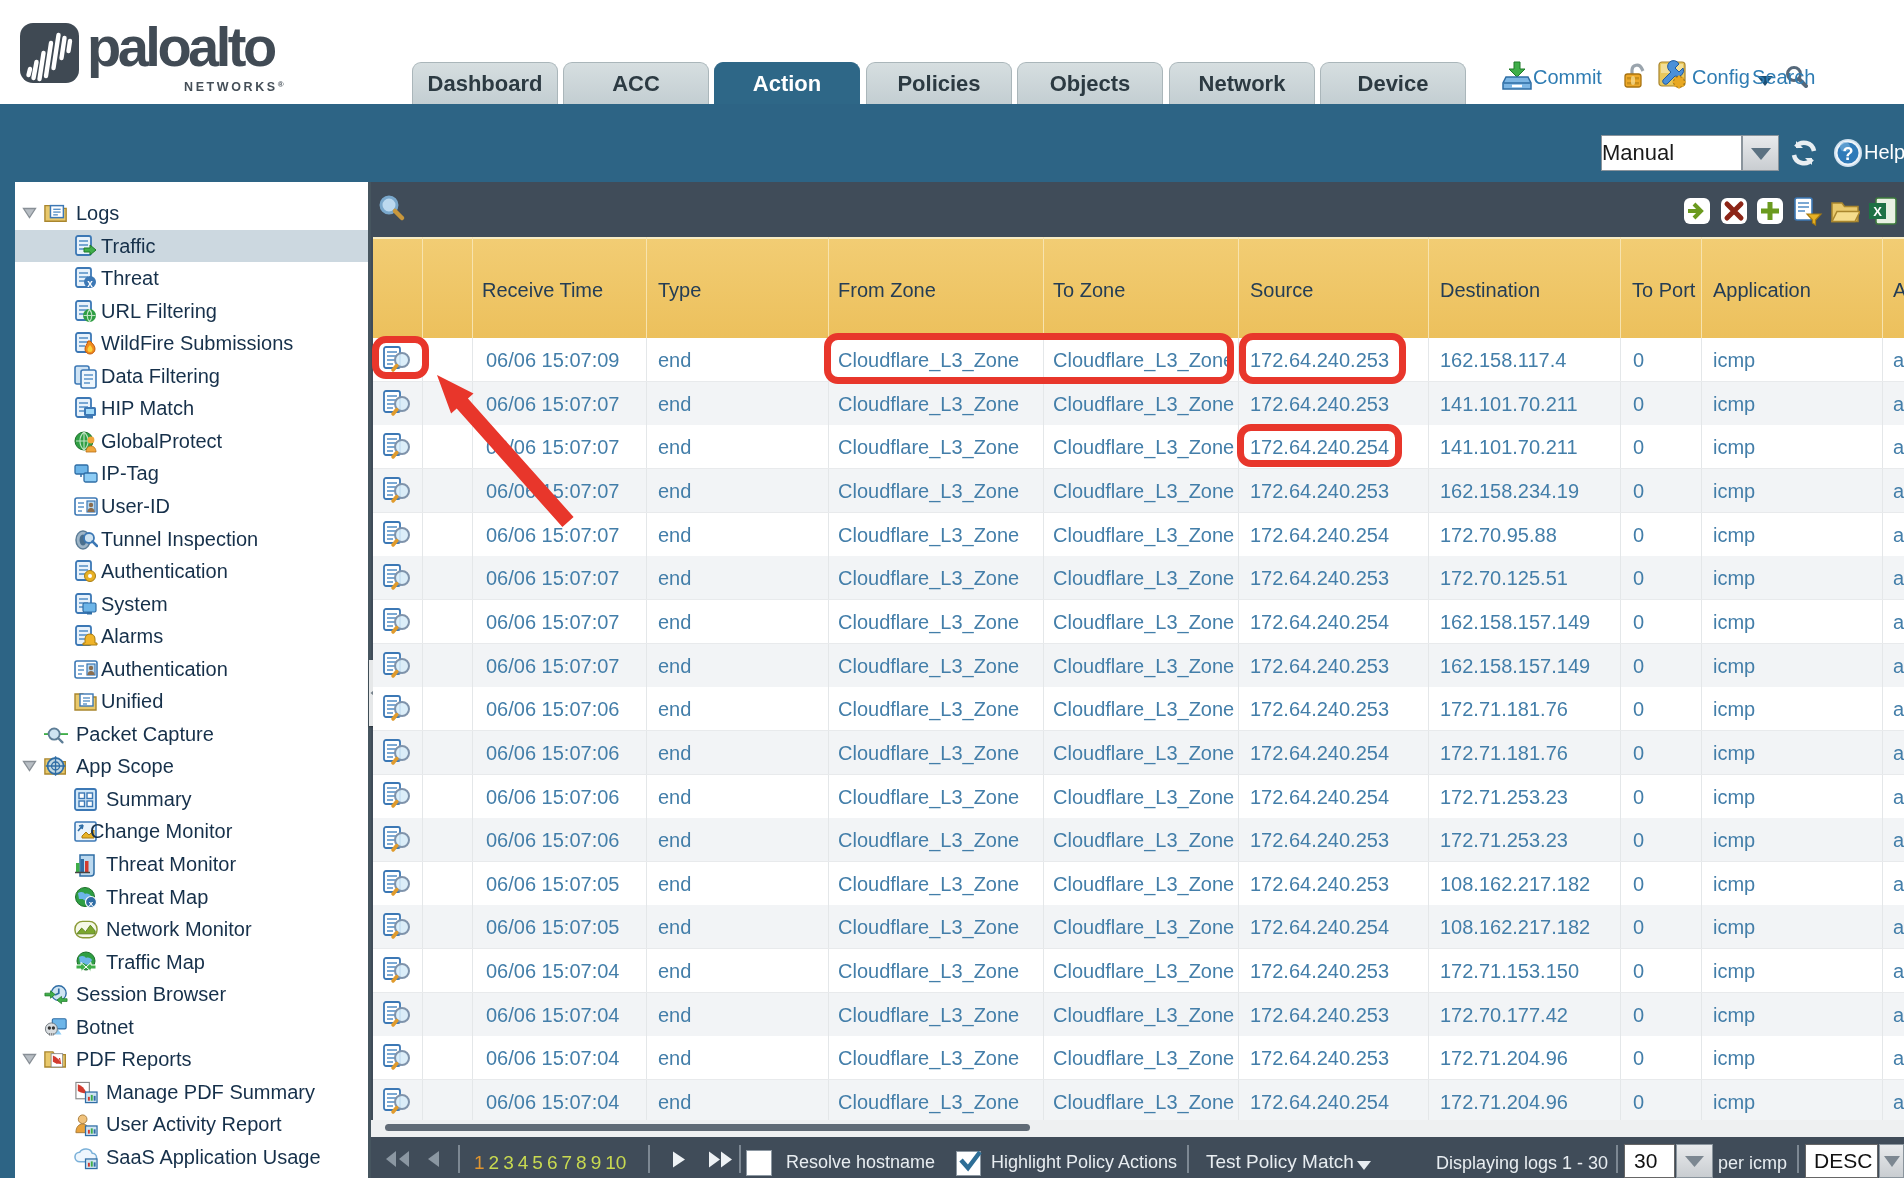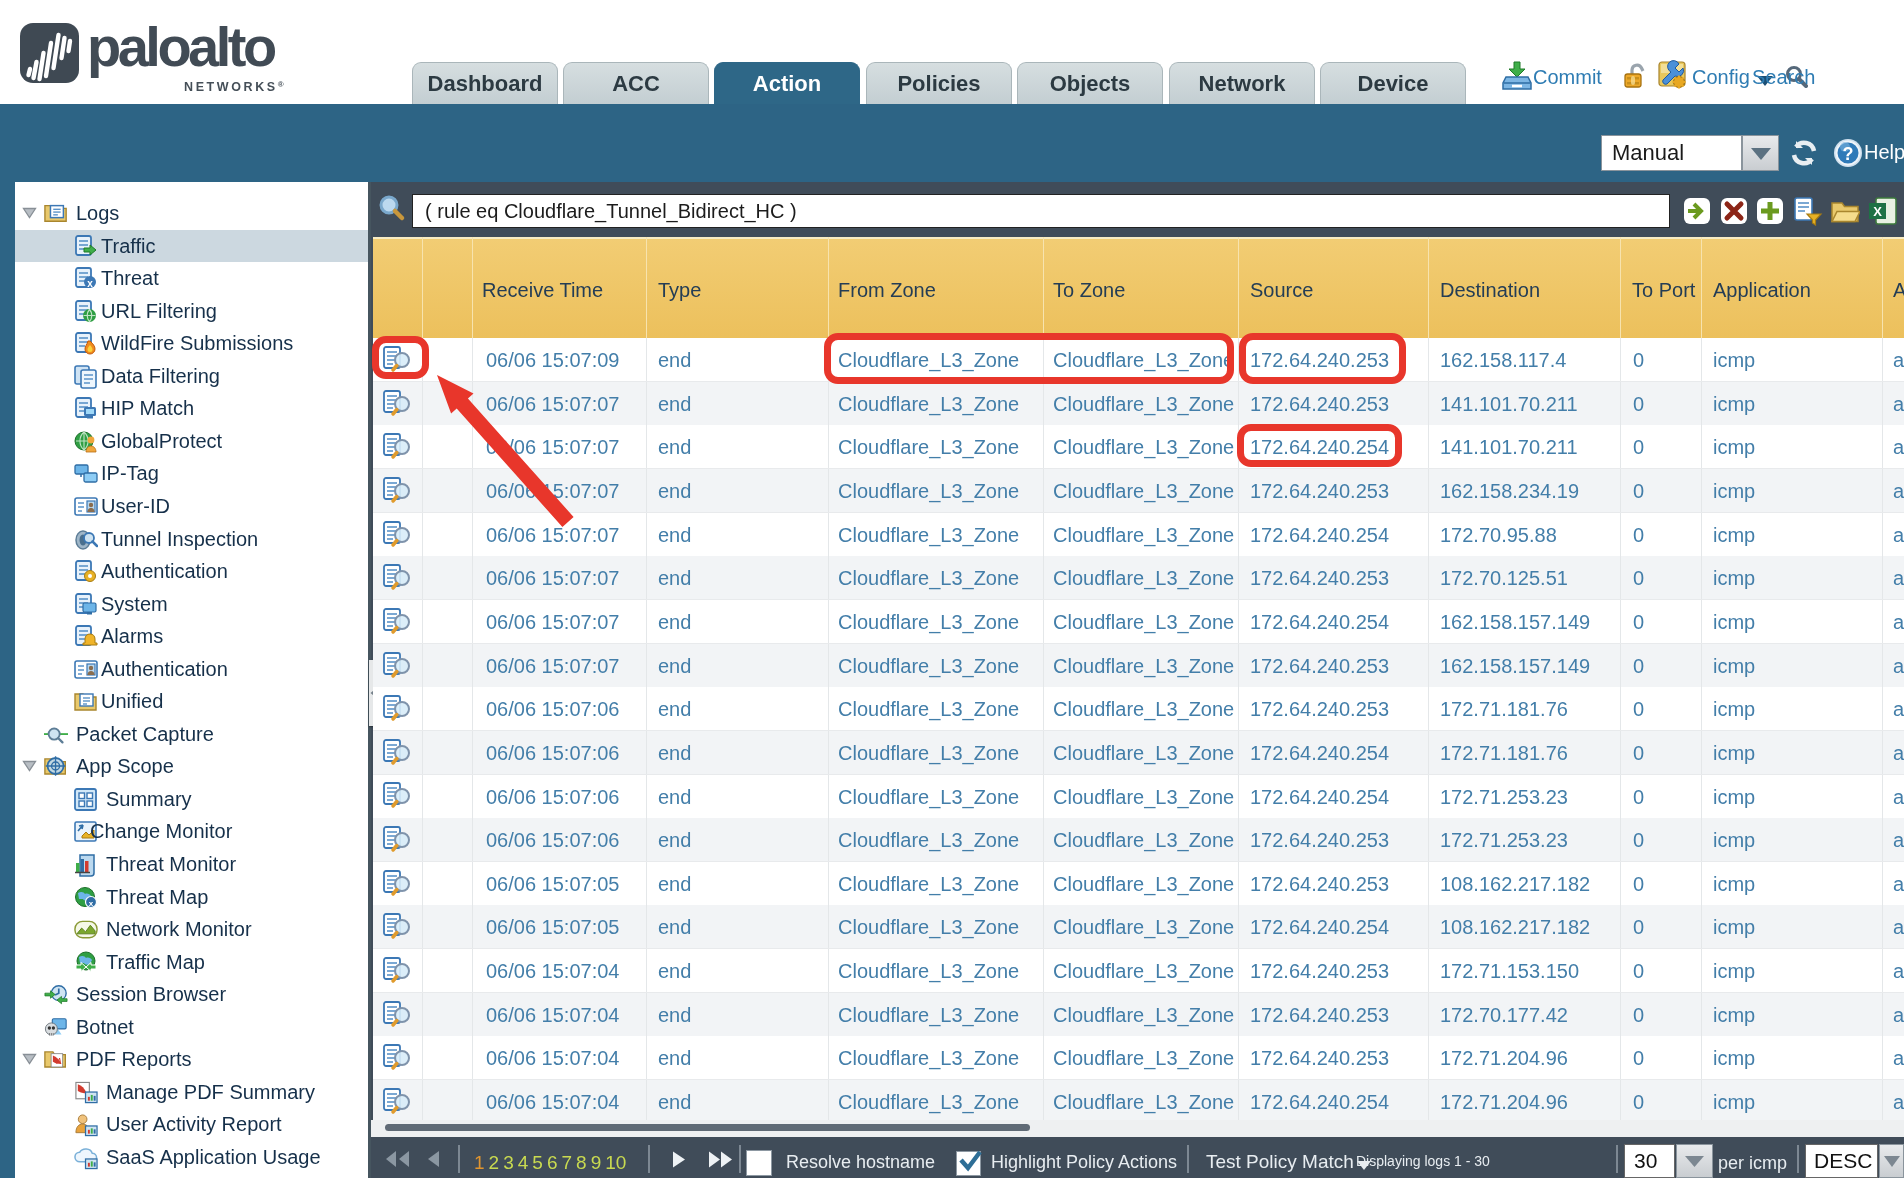--- a/index.html
+++ b/index.html
@@ -82,21 +82,21 @@
 </svg>
 <div class="toplink" style="left:1692px">Config</div>
 <svg class="abs" style="left:1756px;top:75px" width="18" height="12">
       <path d="M1 1 h16 l-8 10 z" fill="#1c4f74"></path>
     </svg>
 <svg class="abs" style="left:1784px;top:64px" width="24" height="24" viewBox="0 0 24 24">
 <circle cx="10" cy="10" r="6.5" fill="none" stroke="#55687a" stroke-width="3"></circle>
 <line x1="15" y1="15" x2="22" y2="22" stroke="#55687a" stroke-width="4" stroke-linecap="round"></line>
 </svg>
 <div class="toplink" style="left:1752px">Search</div>
-<div class="abs" style="left:1601px;top:135px;width:141px;height:36px;background:#fff;border:1px solid #8a949c;font-size:22px;color:#1a1a1a;line-height:34px;padding-left:10px">Manual</div>
+<div class="abs" style="left:1601px;top:135px;width:141px;height:36px;background:#fff;border:1px solid #8a949c;font-size:22px;color:#1a1a1a;line-height:34px;padding-left:0">Manual</div>
 <div class="abs" style="left:1742px;top:135px;width:37px;height:36px;background:linear-gradient(#e8eaec,#c9cdd1);border:1px solid #8a949c"></div>
 <svg class="abs" style="left:1750px;top:147px" width="22" height="14">
       <path d="M1 1 h20 l-10 12 z" fill="#5b7181"></path>
     </svg>
 <svg class="abs" style="left:1789px;top:138px" width="30" height="30" viewBox="0 0 30 30">
 <path d="M25 13 a10 10 0 0 0 -18 -4" fill="none" stroke="#e8eef2" stroke-width="4.5"></path>
 <path d="M7 3 v7 h7 z" fill="#e8eef2"></path>
 <path d="M5 17 a10 10 0 0 0 18 4" fill="none" stroke="#e8eef2" stroke-width="4.5"></path>
 <path d="M23 27 v-7 h-7 z" fill="#e8eef2"></path>
 </svg>
@@ -385,21 +385,20 @@
     </svg>
 <div class="ti" style="left:106px;top:1146px">SaaS Application Usage</div>
 <div class="abs" style="left:369px;top:660px;width:9px;height:66px;background:#e6e8e9;border-radius:0 4px 4px 0;box-shadow:0 1px 2px rgba(0,0,0,0.35)"></div>
 <svg class="abs" style="left:369px;top:686px" width="9" height="14">
       <path d="M8 1.5 v11 l-6.5 -5.5 z" fill="#75808a"></path>
     </svg>
 <svg class="abs" style="left:376px;top:193px" width="30" height="30" viewBox="0 0 30 30">
 <circle cx="13" cy="12" r="8" fill="#bcd9ef" stroke="#7aa8cc" stroke-width="3"></circle>
 <line x1="19" y1="18" x2="26" y2="25" stroke="#c8973c" stroke-width="4.5" stroke-linecap="round"></line>
 </svg>
-<div class="abs" style="left:412px;top:194px;width:1258px;height:34px;background:#fff;border:1px solid #222;font-size:20px;color:#1c1c1c;line-height:32px;padding-left:12px">( rule eq Cloudflare_Tunnel_Bidirect_HC )</div>
 <svg class="abs" style="left:1684px;top:198px" width="26" height="26" viewBox="0 0 26 26">
 <rect x="0" y="0" width="26" height="26" rx="6" fill="#fff"></rect>
 <path d="M4 13 h12 m-6 -7 l7 7 -7 7" stroke="#6b9a1f" stroke-width="4" fill="none"></path>
     </svg>
 <svg class="abs" style="left:1721px;top:198px" width="26" height="26" viewBox="0 0 26 26">
 <rect x="0" y="0" width="26" height="26" rx="6" fill="#fff"></rect>
 <path d="M6 6 l14 14 m0 -14 l-14 14" stroke="#8c2517" stroke-width="5" stroke-linecap="round"></path>
     </svg>
 <svg class="abs" style="left:1757px;top:198px" width="26" height="26" viewBox="0 0 26 26">
 <rect x="0" y="0" width="26" height="26" rx="6" fill="#fff"></rect>
@@ -1053,21 +1052,21 @@
 <div class="abs" style="left:956px;top:1151px;width:25px;height:25px;background:#fff;border:1px solid #8d98a2"></div>
 <svg class="abs" style="left:956px;top:1147px" width="28" height="28">
       <path d="M5 13 l7 8 12 -16" stroke="#2e6e96" stroke-width="4.5" fill="none"></path>
     </svg>
 <div class="bottxt" style="left:991px;top:1152px">Highlight Policy Actions</div>
 <div class="abs" style="left:1187px;top:1145px;width:2px;height:28px;background:#7d8893"></div>
 <div class="bottxt" style="left:1206px;top:1151px;font-size:19px">Test Policy Match</div>
 <svg class="abs" style="left:1356px;top:1160px" width="16" height="11">
       <path d="M1 1 h14 l-7 9 z" fill="#e8edf1"></path>
     </svg>
-<div class="bottxt" style="left:1356px;top:1153px;font-size:14px">Displaying logs 1 - 30</div>
+<div class="bottxt" style="left:1436px;top:1153px;font-size:18px">Displaying logs 1 - 30</div>
 <div class="abs" style="left:1616px;top:1145px;width:2px;height:28px;background:#7d8893"></div>
 <div class="abs" style="left:1624px;top:1144px;width:51px;height:34px;background:#fff;border:1px solid #666;font-size:21px;color:#111;line-height:32px;padding-left:9px">30</div>
 <div class="abs" style="left:1676px;top:1144px;width:37px;height:34px;background:linear-gradient(#e8eaec,#c9cdd1);border:1px solid #8a949c"></div>
 <svg class="abs" style="left:1684px;top:1155px" width="21" height="13">
       <path d="M1 1 h19 l-9.5 11 z" fill="#7c8791"></path>
     </svg>
 <div class="bottxt" style="left:1718px;top:1153px;font-size:18px">per icmp</div>
 <div class="abs" style="left:1797px;top:1145px;width:2px;height:28px;background:#7d8893"></div>
 <div class="abs" style="left:1805px;top:1144px;width:73px;height:34px;background:#fff;border:1px solid #666;font-size:21px;color:#111;line-height:32px;padding-left:8px">DESC</div>
 <div class="abs" style="left:1879px;top:1144px;width:25px;height:34px;background:linear-gradient(#e8eaec,#c9cdd1);border:1px solid #8a949c"></div>

